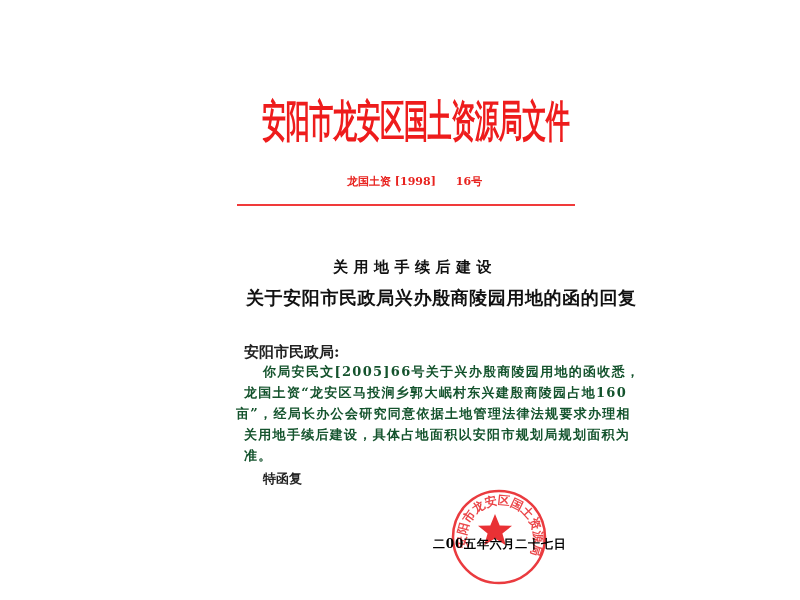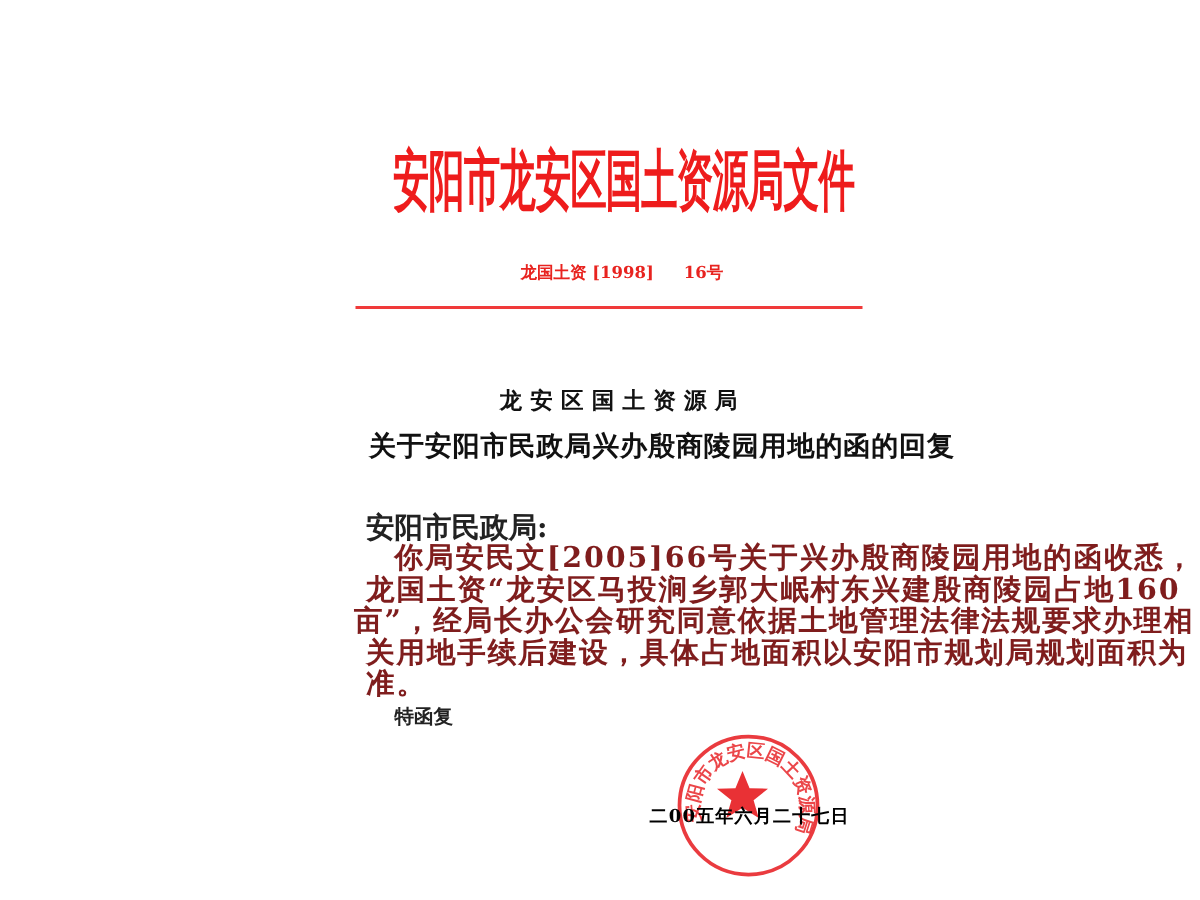--- a/index.html
+++ b/index.html
@@ -61,30 +61,30 @@
       left: 246px;
       top: 289px;
       font-weight: bold;
       font-size: 18px;
       line-height: 18px;
       letter-spacing: 0.6px;
     }
     .salutation {
       left: 244px;
       top: 344px;
-      font-size: 19px;
+      font-size: 15px;
       line-height: 16px;
       font-weight: bold;
       color: #222;
       text-align: center;
     }
     .body-line {
-      font-size: 19px;
+      font-size: 13px;
       line-height: 16px;
-      color: #7f1d1d;
+      color: #14532d;
       font-weight: bold;
       letter-spacing: 1.3px;
     }
     .closing {
       left: 263px;
       top: 471px;
       font-size: 13px;
       line-height: 16px;
       font-weight: bold;
       color: #222;
@@ -109,21 +109,21 @@
 <body>
 
 <div class="abs header-title">安阳市龙安区国土资源局文件</div>
 
 <div class="abs doc-number">
   <span>龙国土资 [1998]</span><span class="gap"></span><span>16号</span>
 </div>
 
 <div class="abs red-rule"></div>
 
-<div class="abs issuer">龙安区国土资源局</div>
+<div class="abs issuer">关用地手续后建设</div>
 <div class="abs subject">关于安阳市民政局兴办殷商陵园用地的函的回复</div>
 
 <div class="abs salutation">安阳市民政局:</div>
 
 <div class="abs body-line" style="left:263px; top:364px;">你局安民文[2005]66号关于兴办殷商陵园用地的函收悉，</div>
 <div class="abs body-line" style="left:244px; top:385px;">龙国土资“龙安区马投涧乡郭大岷村东兴建殷商陵园占地160</div>
 <div class="abs body-line" style="left:236px; top:406px;">亩”，经局长办公会研究同意依据土地管理法律法规要求办理相</div>
 <div class="abs body-line" style="left:244px; top:427px;">关用地手续后建设，具体占地面积以安阳市规划局规划面积为</div>
 <div class="abs body-line" style="left:244px; top:448px;">准。</div>
 

